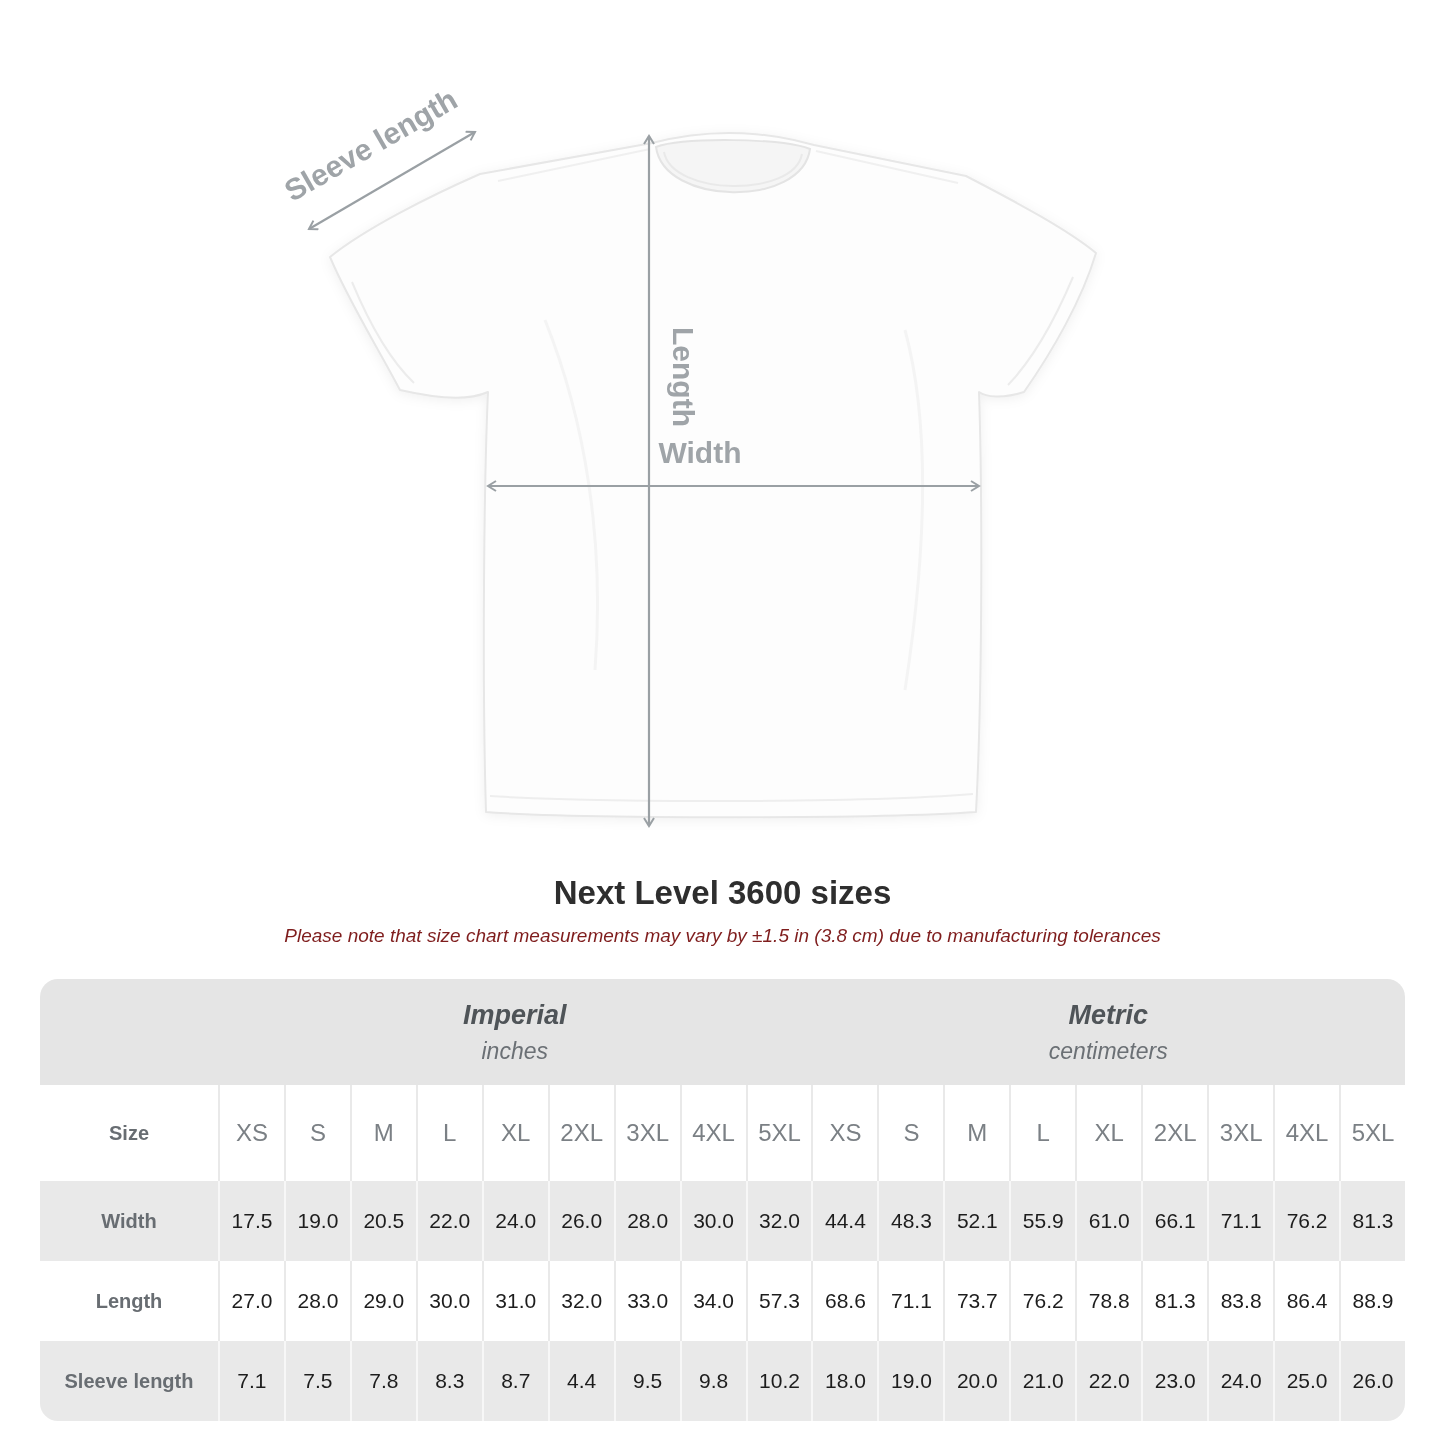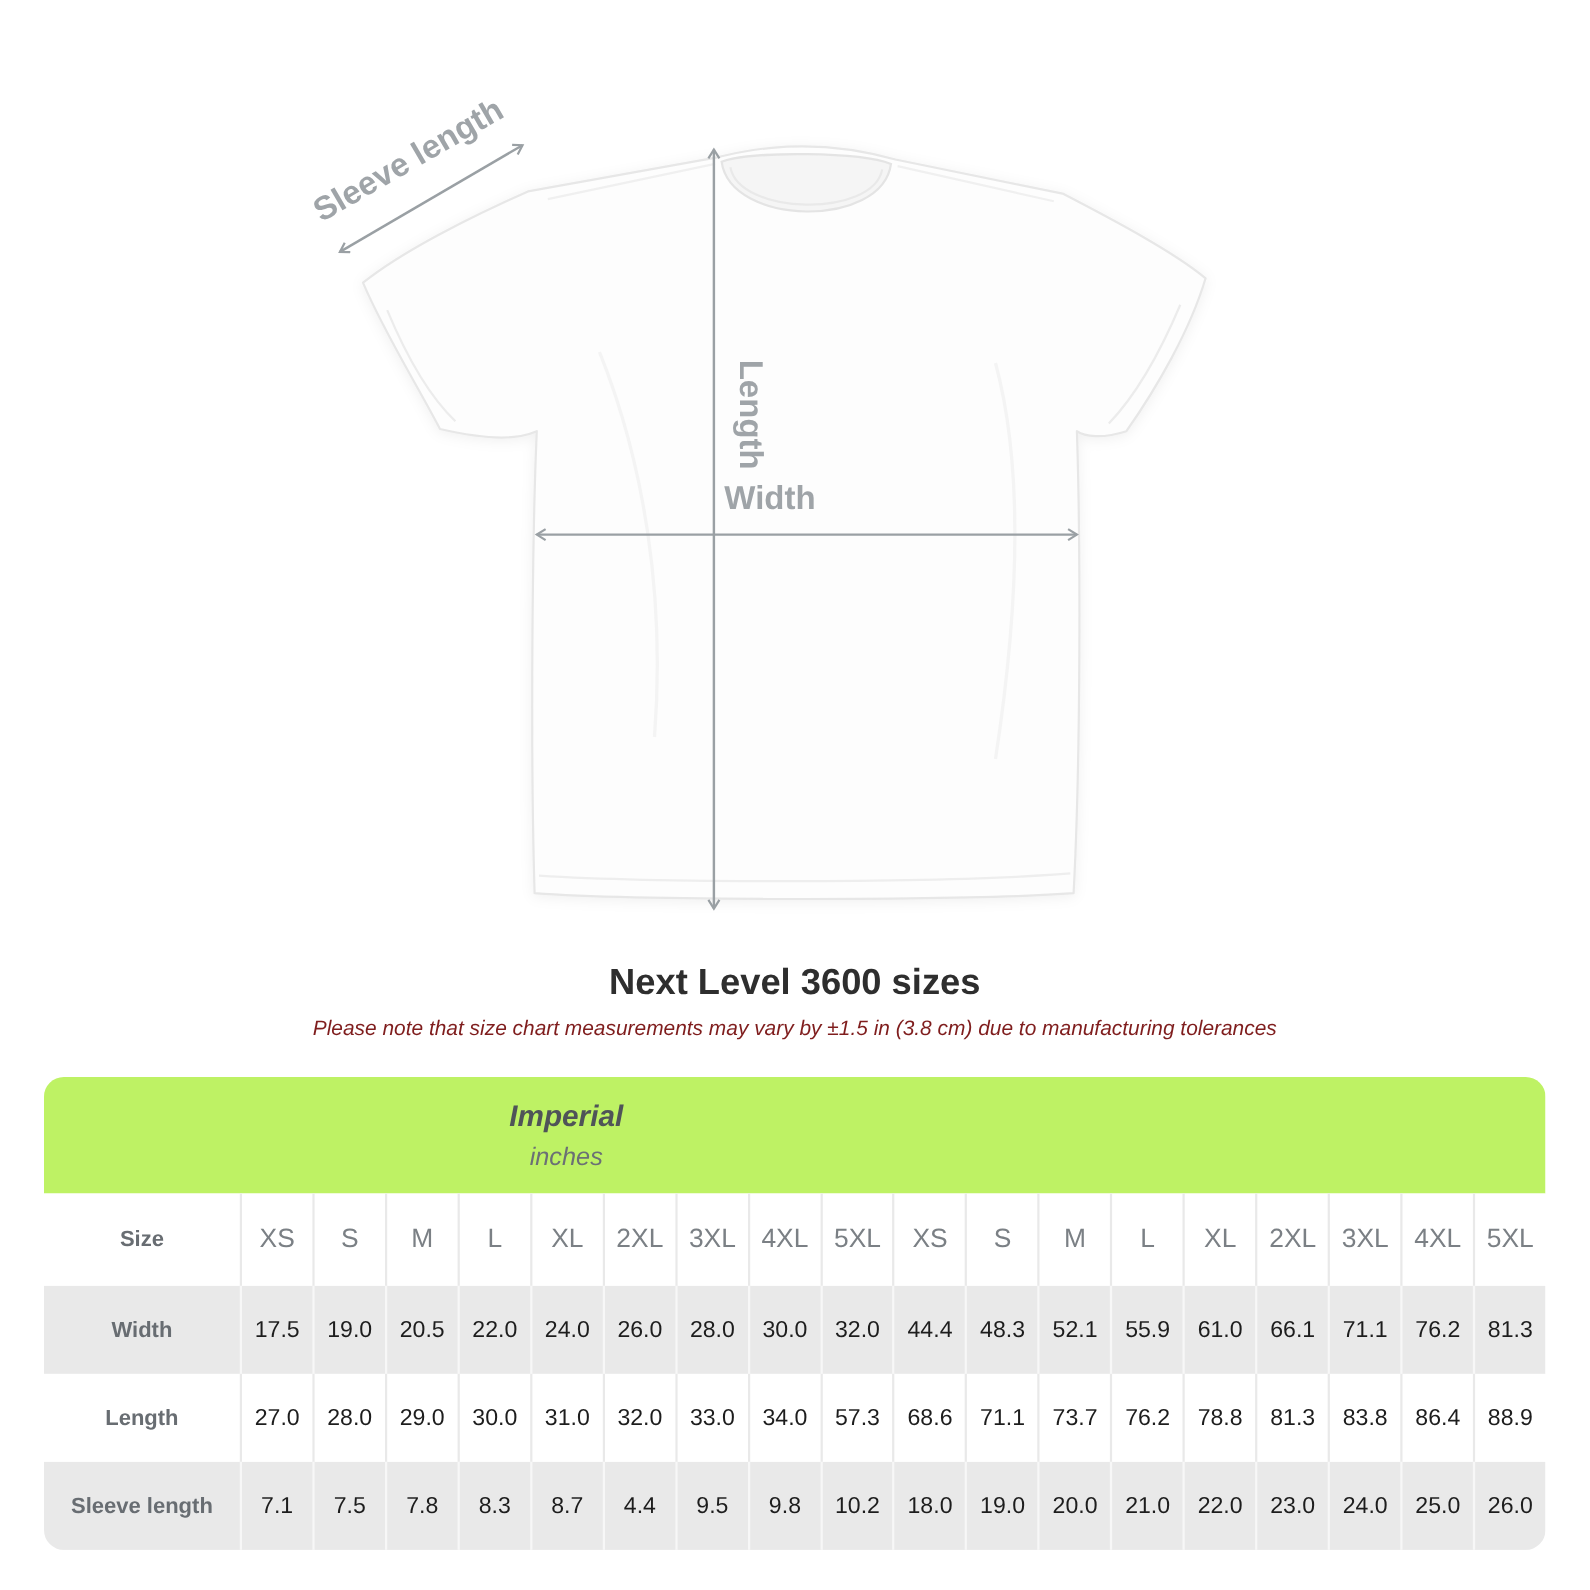--- a/index.html
+++ b/index.html
@@ -31,37 +31,37 @@
     margin-top:13px;
   }
   .size-table {
     margin:32px 40px 0 40px;
     border-radius:18px;
     overflow:hidden;
   }
   .band {
     display:grid;
     grid-template-columns:178px repeat(18, 1fr);
-    background:#bef264;
+    background:#e5e5e5;
     height:106px;
   }
   .band-cell {
     display:flex; flex-direction:column;
     align-items:center; justify-content:center;
     gap:7px;
   }
   .band-imperial { grid-column:2 / 11; }
   .band-metric  { grid-column:11 / 20; }
   .unit-title { font-size:27px; font-weight:bold; font-style:italic; color:#4f5458; }
   .unit-sub   { font-size:23px; font-style:italic; color:#6b7075; }
   .row {
     display:grid;
     grid-template-columns:178px repeat(18, 1fr);
   }
-  .header-row { height:84px; }
+  .header-row { height:96px; }
   .data-row   { height:80px; }
   .cell { display:flex; align-items:center; justify-content:center; white-space:nowrap; }
   .label-cell { font-weight:bold; font-size:20px; color:#686d72; }
   .size-cell  { font-weight:normal; font-size:24px; color:#7b8085; }
   .num-cell   { font-size:21px; color:#1d1d1d; }
   .stripe { background:#e9e9e9; --sep:#f7f7f7; }
   .plain  { background:#ffffff; --sep:#e9e9e9; }
   .sep { border-left:2px solid var(--sep); }
 </style>
 </head>
@@ -114,20 +114,24 @@
 </div>
 
 <div class="page-title">Next Level 3600 sizes</div>
 <div class="page-subtitle">Please note that size chart measurements may vary by ±1.5 in (3.8 cm) due to manufacturing tolerances</div>
 
 <div class="size-table">
   <div class="band">
     <div class="band-cell band-imperial">
       <div class="unit-title">Imperial</div>
       <div class="unit-sub">inches</div>
+    </div>
+    <div class="band-cell band-metric">
+      <div class="unit-title">Metric</div>
+      <div class="unit-sub">centimeters</div>
     </div>
   </div>
   <div id="size-grid">
       <div class="row header-row plain">
         <div class="cell label-cell">Size</div>
         <div class="cell size-cell sep">XS</div>
         <div class="cell size-cell sep">S</div>
         <div class="cell size-cell sep">M</div>
         <div class="cell size-cell sep">L</div>
         <div class="cell size-cell sep">XL</div>

